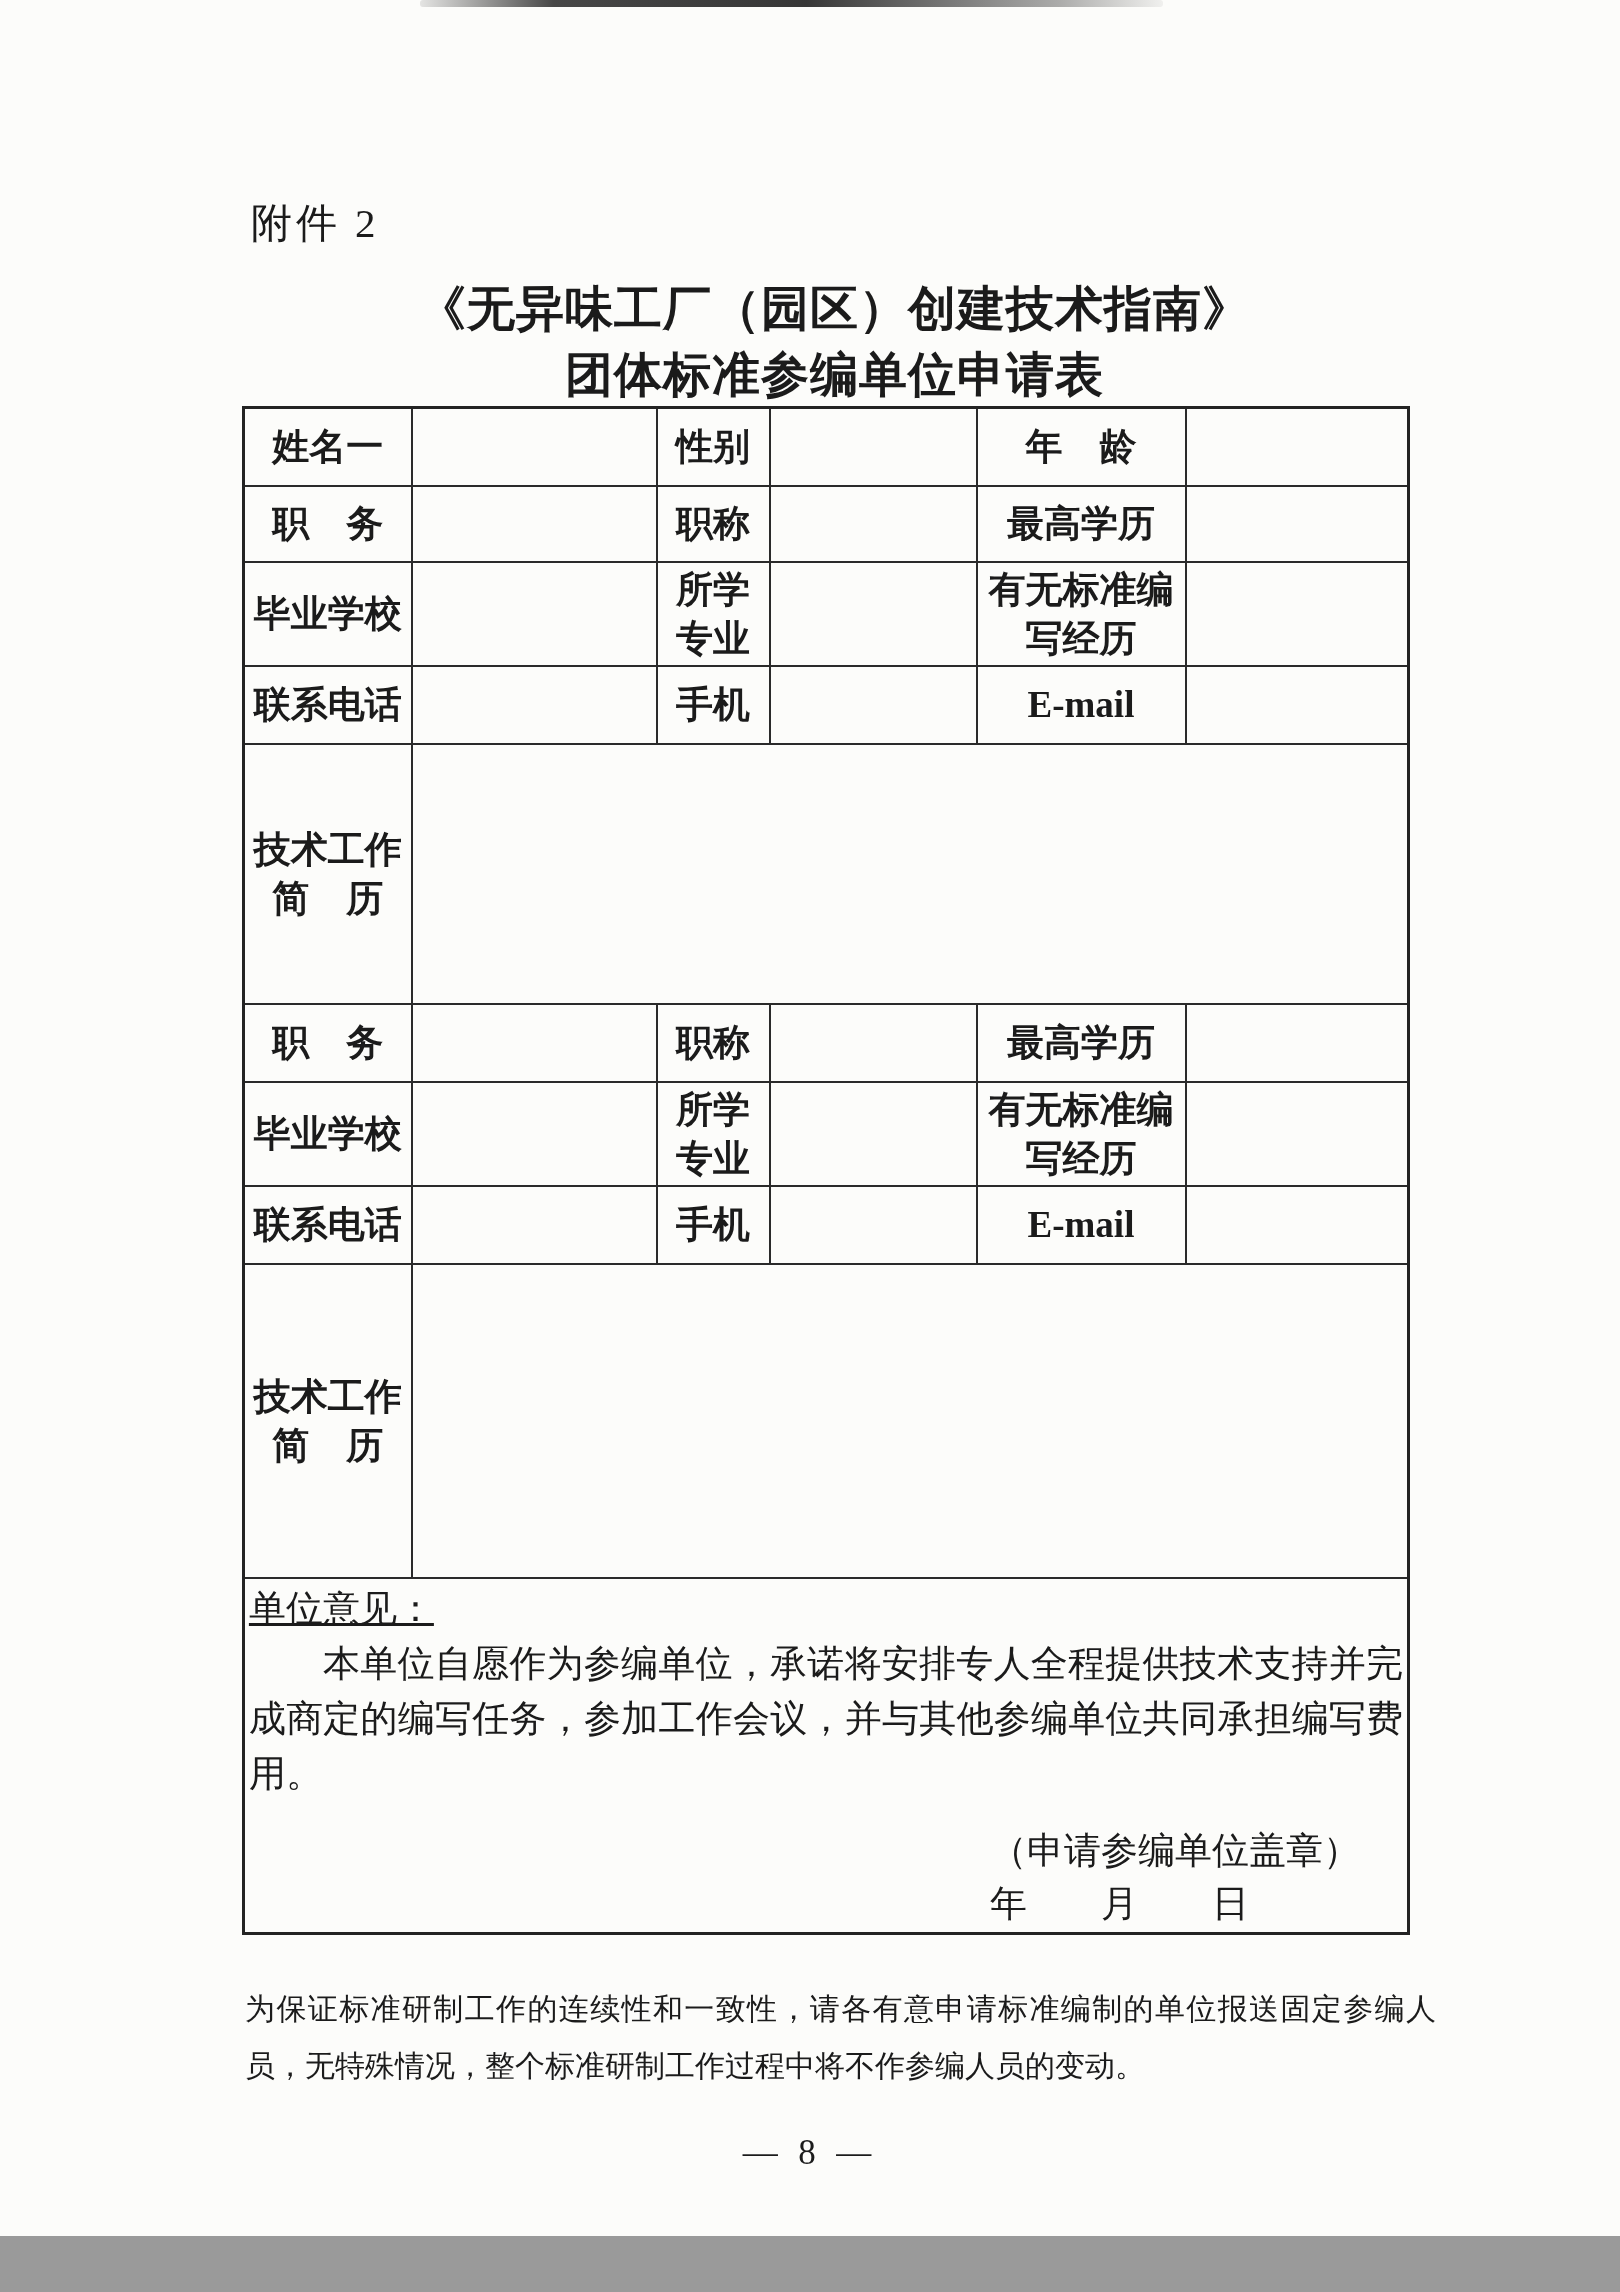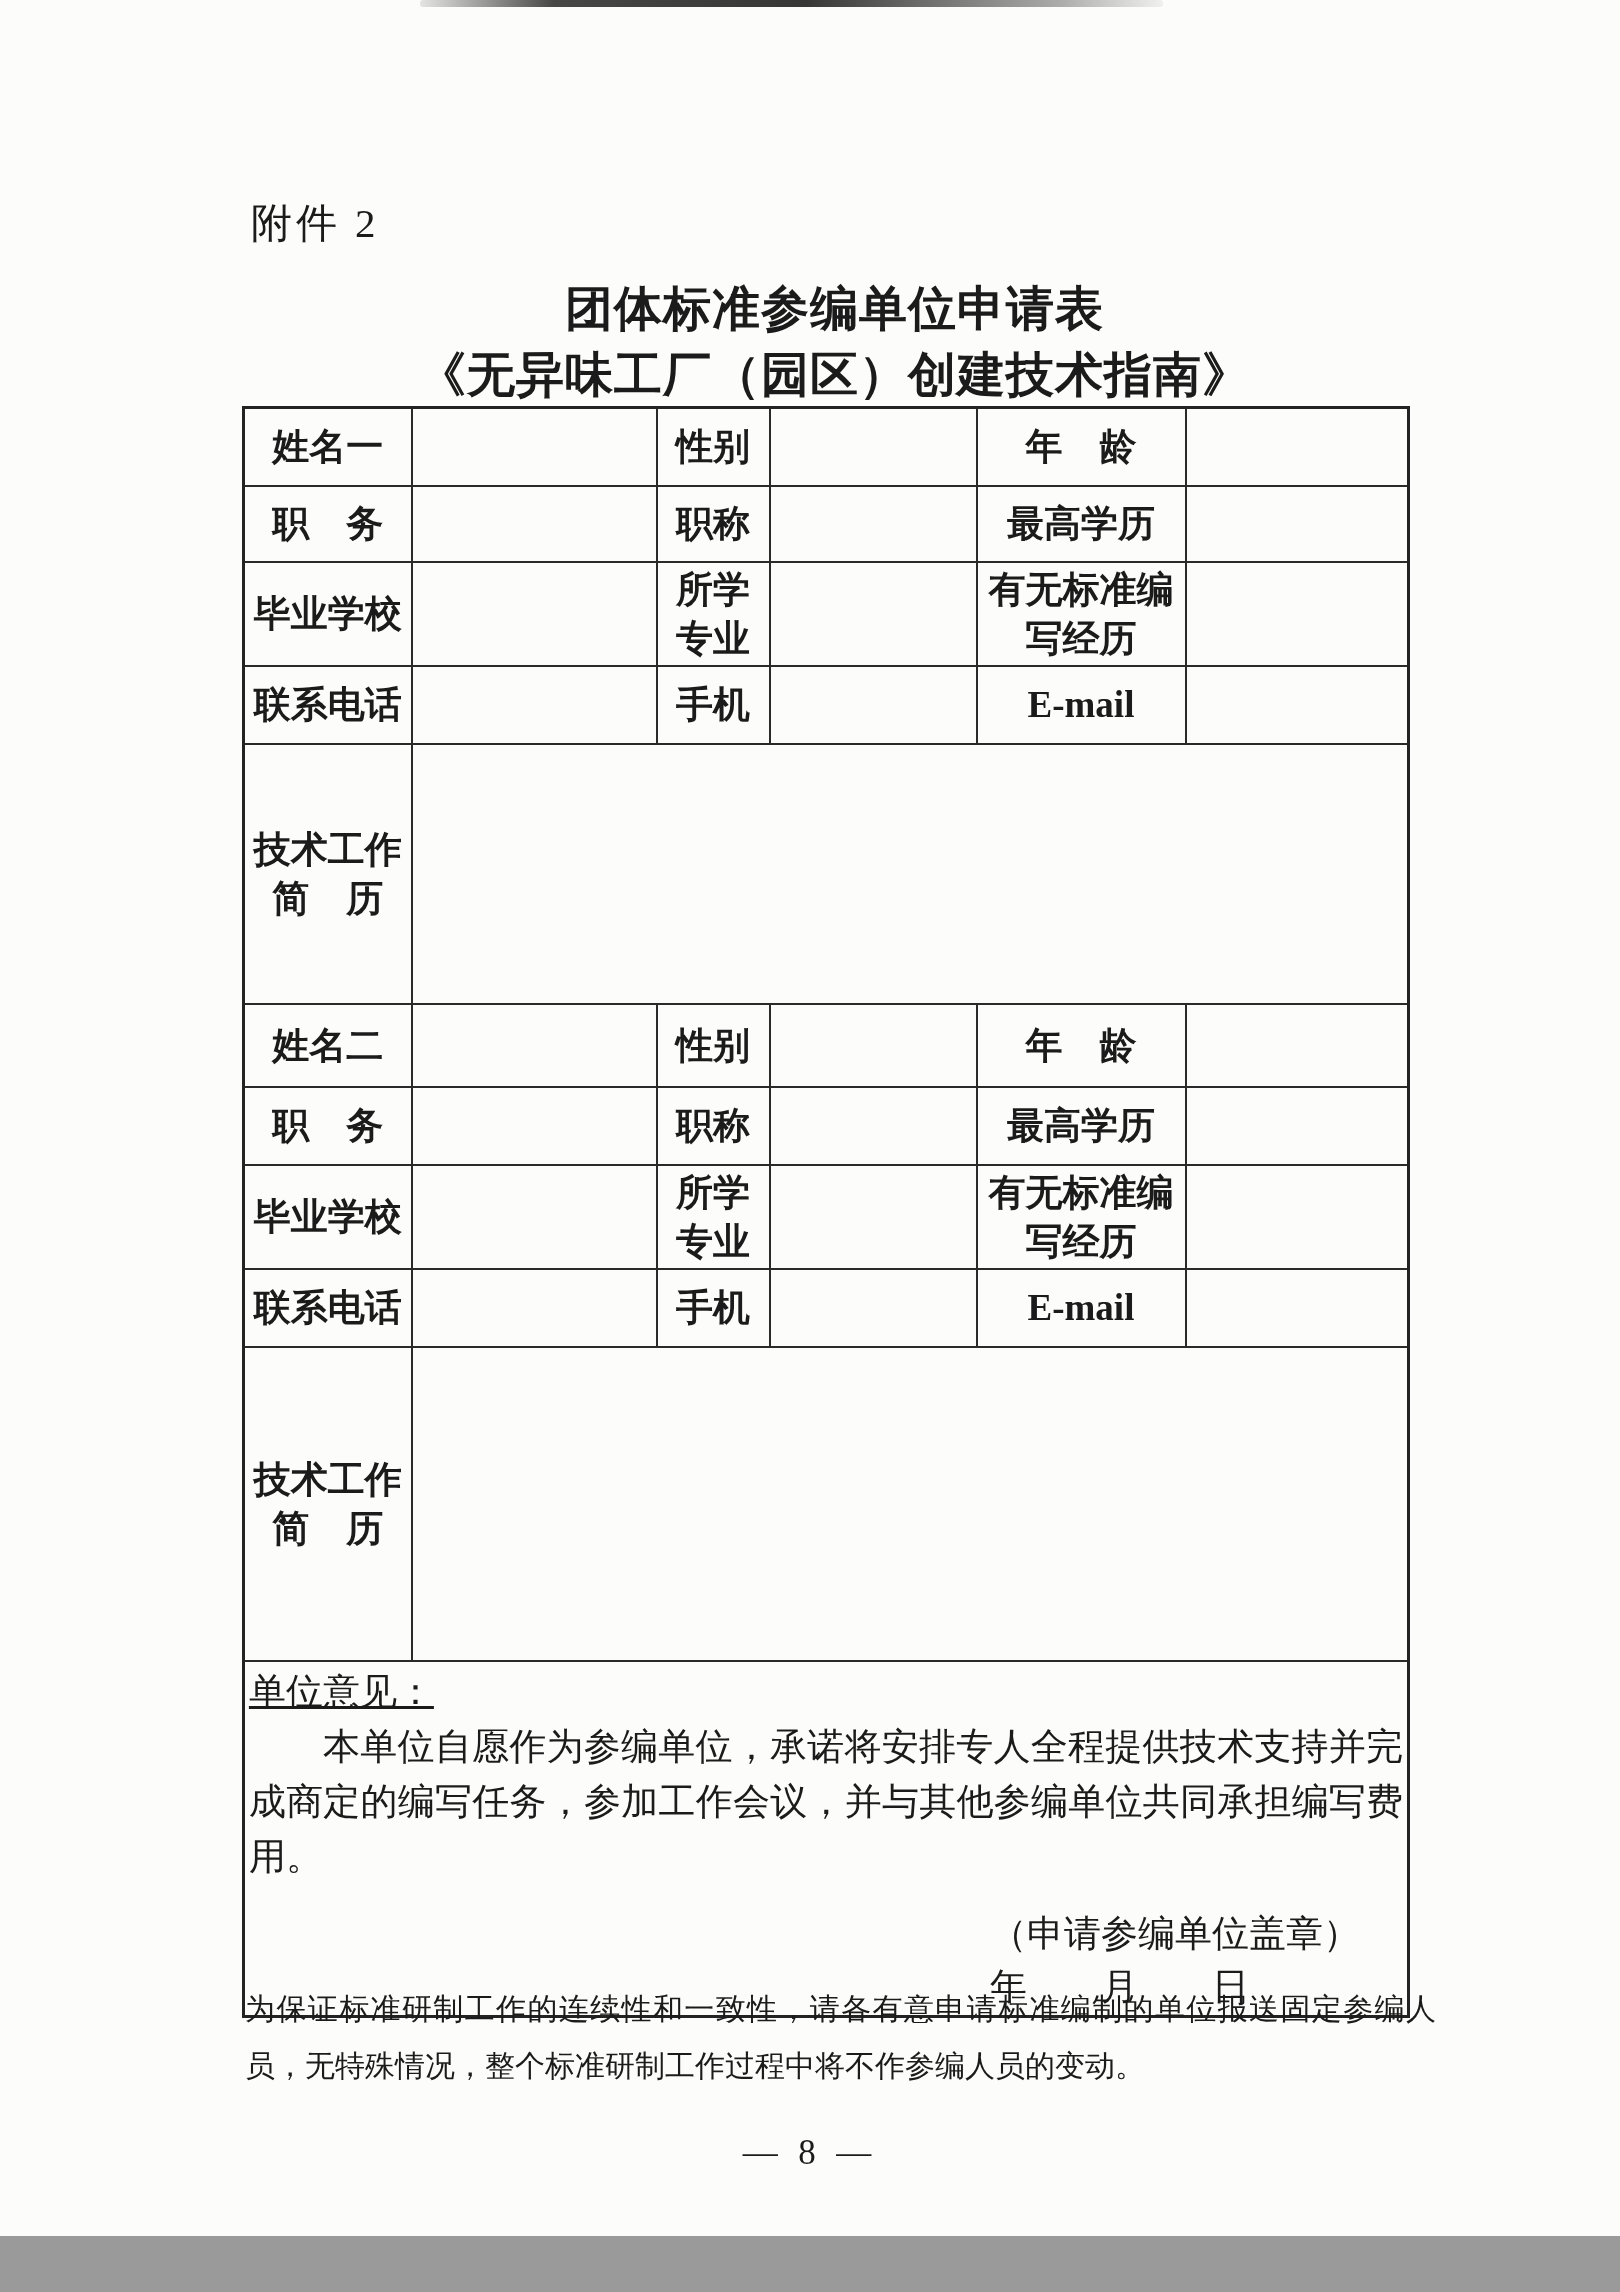--- a/index.html
+++ b/index.html
@@ -81,22 +81,22 @@
 <body>
 
 <div class="page">
 
   <div class="scan-smear-top"></div>
   <div class="scan-edge-bottom"></div>
 
   <div class="attachment-label">附件 2</div>
 
   <div class="doc-title">
+    <div>《无异味工厂（园区）创建技术指南》</div>
     <div>团体标准参编单位申请表</div>
-    <div>《无异味工厂（园区）创建技术指南》</div>
   </div>
 
   <table class="form-table">
     <colgroup>
       <col style="width:168px">
         <col style="width:245px">
         <col style="width:113px">
       <col style="width:207px">
         <col style="width:209px">
         <col style="width:223px">
@@ -136,28 +136,20 @@
       <td class="value-cell"></td>
       <td class="label-cell">E-mail</td>
       <td class="value-cell"></td>
     </tr>
     <tr style="height:260px">
       <td class="label-cell">技术工作
 简　历</td>
       <td class="value-cell resume-merged" colspan="5"></td>
     </tr>
 
-    <tr style="height:83px">
-      <td class="label-cell">姓名二</td>
-      <td class="value-cell"></td>
-      <td class="label-cell">性别</td>
-      <td class="value-cell"></td>
-      <td class="label-cell">年　龄</td>
-      <td class="value-cell"></td>
-    </tr>
     <tr style="height:78px">
       <td class="label-cell">职　务</td>
       <td class="value-cell"></td>
       <td class="label-cell">职称</td>
       <td class="value-cell"></td>
       <td class="label-cell">最高学历</td>
       <td class="value-cell"></td>
     </tr>
     <tr style="height:94px">
       <td class="label-cell">毕业学校</td>

